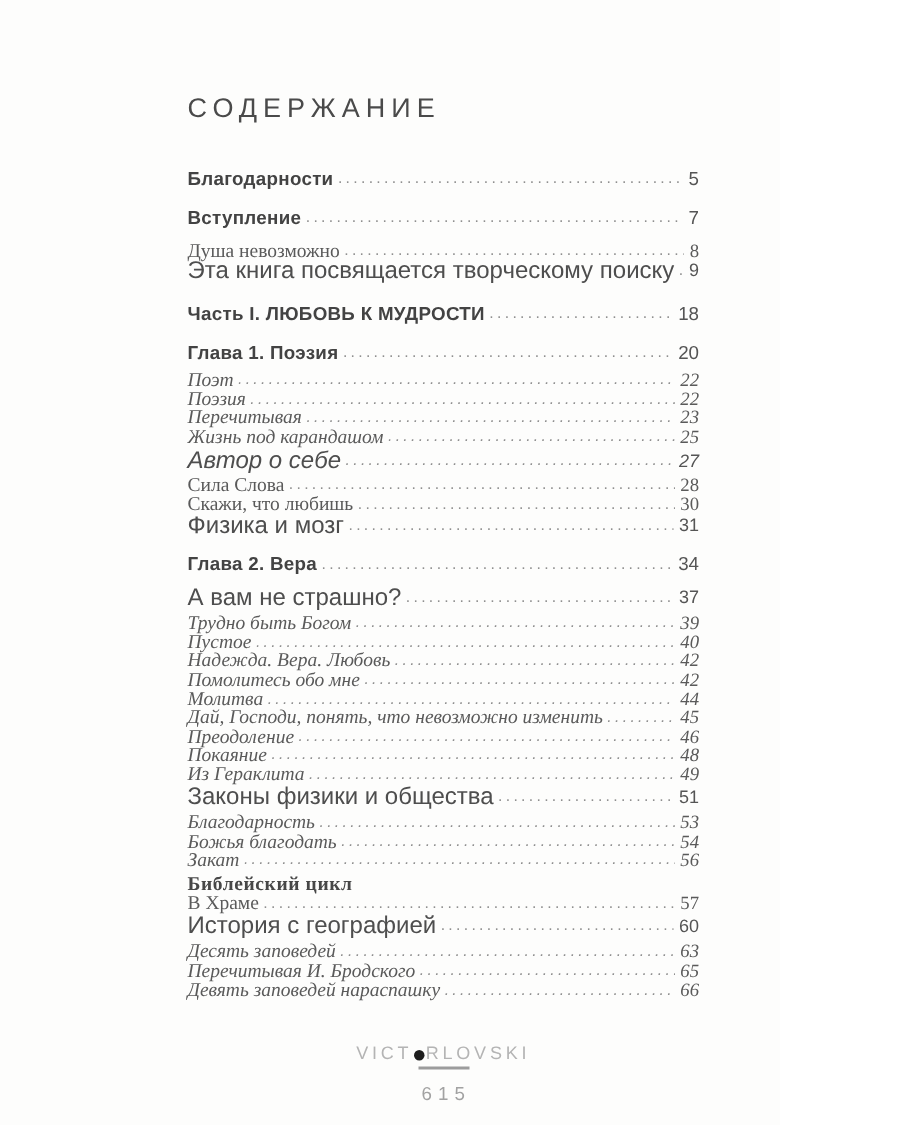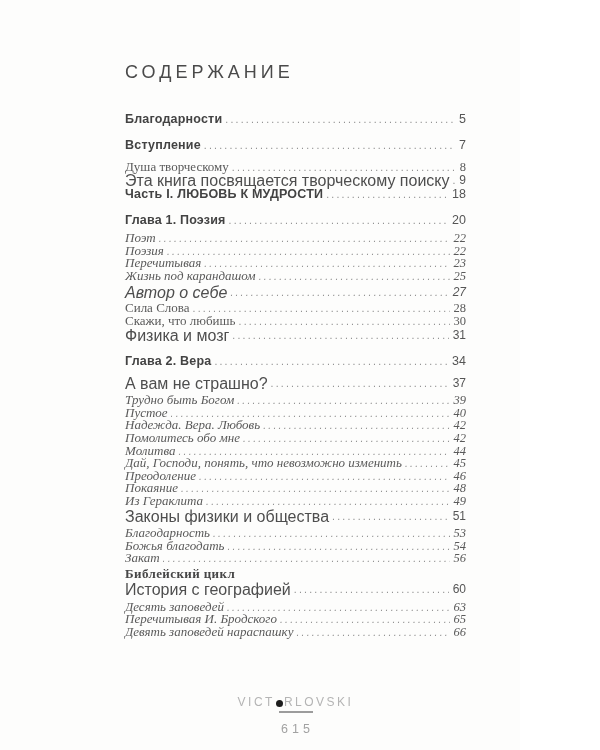--- a/index.html
+++ b/index.html
@@ -9,21 +9,21 @@
     font-family:"Liberation Sans", sans-serif;
   }
   .title {
     position:absolute; left:125px; top:62px; margin:0;
     font-family:"Liberation Sans", sans-serif;
     font-size:18px; font-weight:400; letter-spacing:4px;
     color:#4a4a4a;
   }
   .toc { position:absolute; left:125px; top:112px; width:341px; }
   .group { margin-top:0; }
-  .gap-large  { }
+  .gap-large  { margin-top:15px; }
   .gap-medium { margin-top:11px; }
   .gap-small  { margin-top:8px; }
   .gap-tight  { margin-top:4px;font-style:italic; }
   .gap-tiny   { margin-top:2px; }
   .row { display:flex; align-items:flex-end; line-height:12.6px; }
   .row.bold    { line-height:15px; }
   .row.sans    { line-height:13.5px; }
   .row.heading { line-height:14.5px; }
   .row.bold .label {
     font-family:"Liberation Sans", sans-serif; font-weight:700;
@@ -85,21 +85,21 @@
       </div>
       <div class="group gap-medium">
         <div class="row bold">
           <span class="label">Вступление</span>
           <span class="dots"></span>
           <span class="pagenum">7</span>
         </div>
       </div>
       <div class="group gap-small">
         <div class="row serif">
-          <span class="label">Душа творческому</span>
+          <span class="label">Душа невозможно</span>
           <span class="dots"></span>
           <span class="pagenum">8</span>
         </div>
         <div class="row sans">
           <span class="label">Эта книга посвящается творческому поиску</span>
           <span class="dots"></span>
           <span class="pagenum">9</span>
         </div>
       </div>
       <div class="group gap-large">
@@ -245,20 +245,25 @@
         </div>
         <div class="row serif">
           <span class="label">Закат</span>
           <span class="dots"></span>
           <span class="pagenum">56</span>
         </div>
       </div>
       <div class="group gap-tiny">
         <div class="row heading">
           <span class="label">Библейский цикл</span>
+        </div>
+        <div class="row serif">
+          <span class="label">В Храме</span>
+          <span class="dots"></span>
+          <span class="pagenum">57</span>
         </div>
       </div>
       <div class="group gap-tiny">
         <div class="row sans">
           <span class="label">История с географией</span>
           <span class="dots"></span>
           <span class="pagenum">60</span>
         </div>
       </div>
       <div class="group gap-tight">

